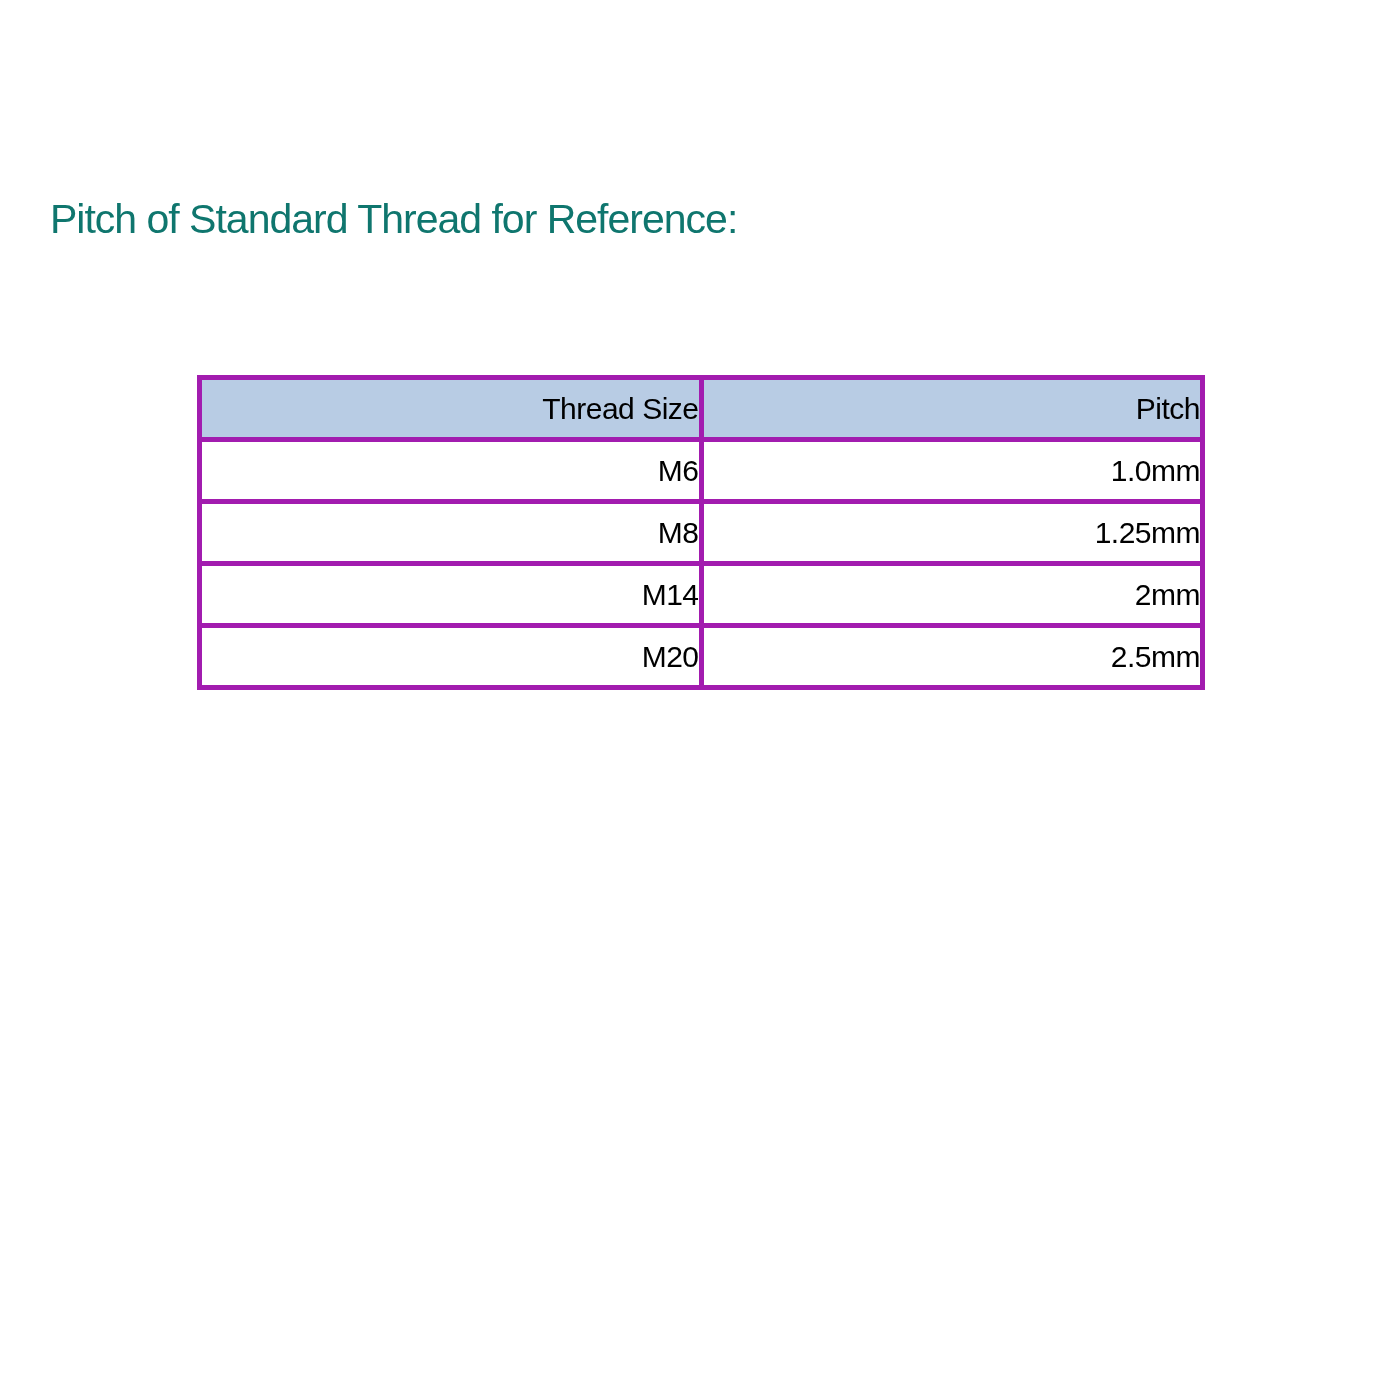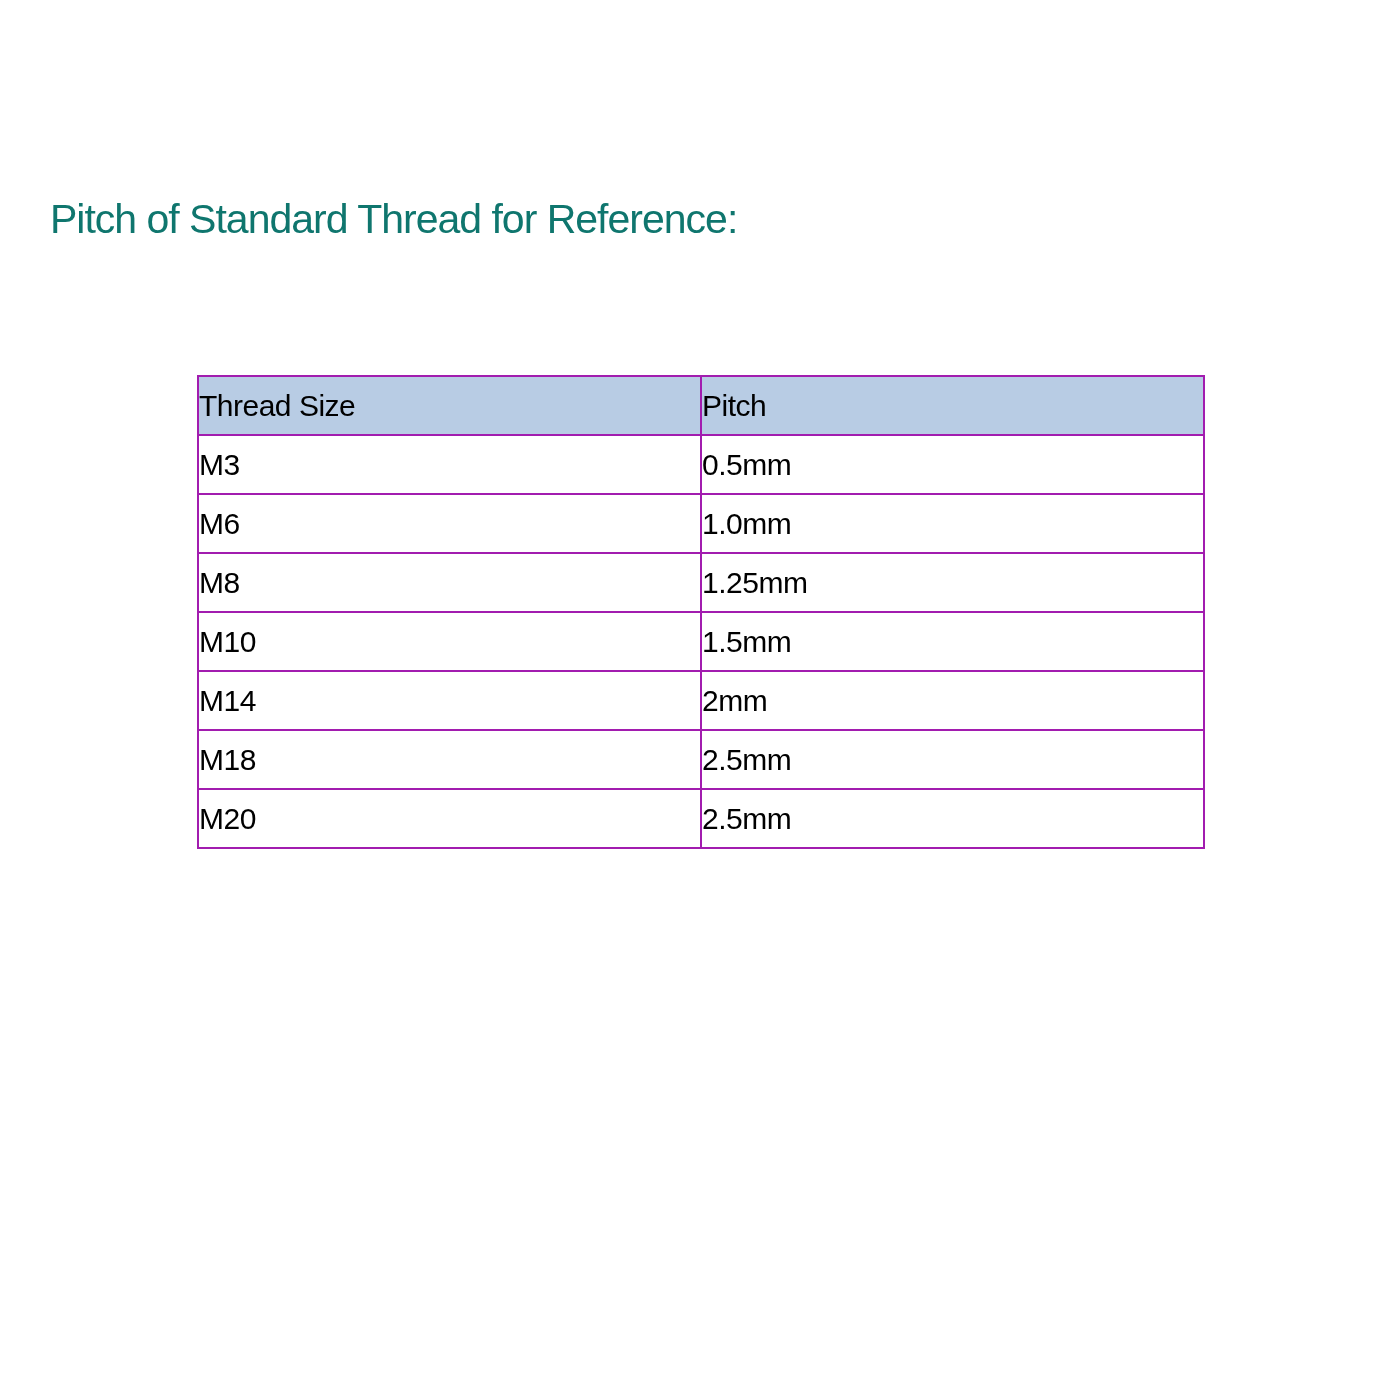--- a/index.html
+++ b/index.html
@@ -26,23 +26,23 @@
   table.ref-table {
     position: absolute;
     left: 197px;
     top: 375px;
     width: 1008px;
     border-collapse: collapse;
     table-layout: fixed;
   }
   table.ref-table th,
   table.ref-table td {
-    border: 2px solid #a21caf;
+    border: 5px solid #a21caf;
     height: 57px;
-    text-align: left;
+    text-align: right;
     vertical-align: middle;
     font-size: 30px;
     font-weight: normal;
     letter-spacing: -0.5px;
     padding: 0;
   }
 </style>
 </head>
 <body style="background: rgb(255, 255, 255);">
 
@@ -50,41 +50,29 @@
 
 <table class="ref-table">
   <thead>
     <tr>
       <th style="background: rgb(184, 204, 228);">Thread Size</th>
       <th style="background: rgb(184, 204, 228); margin-left: 29px;">Pitch</th>
     </tr>
   </thead>
   <tbody>
       <tr>
-        <td>M3</td>
-        <td>0.5mm</td>
-      </tr>
-      <tr>
         <td>M6</td>
         <td>1.0mm</td>
       </tr>
       <tr>
         <td>M8</td>
         <td>1.25mm</td>
       </tr>
       <tr>
-        <td>M10</td>
-        <td>1.5mm</td>
-      </tr>
-      <tr>
         <td>M14</td>
         <td>2mm</td>
-      </tr>
-      <tr>
-        <td>M18</td>
-        <td>2.5mm</td>
       </tr>
       <tr>
         <td>M20</td>
         <td>2.5mm</td>
       </tr>
     </tbody>
 </table>
 
 </body></html>

